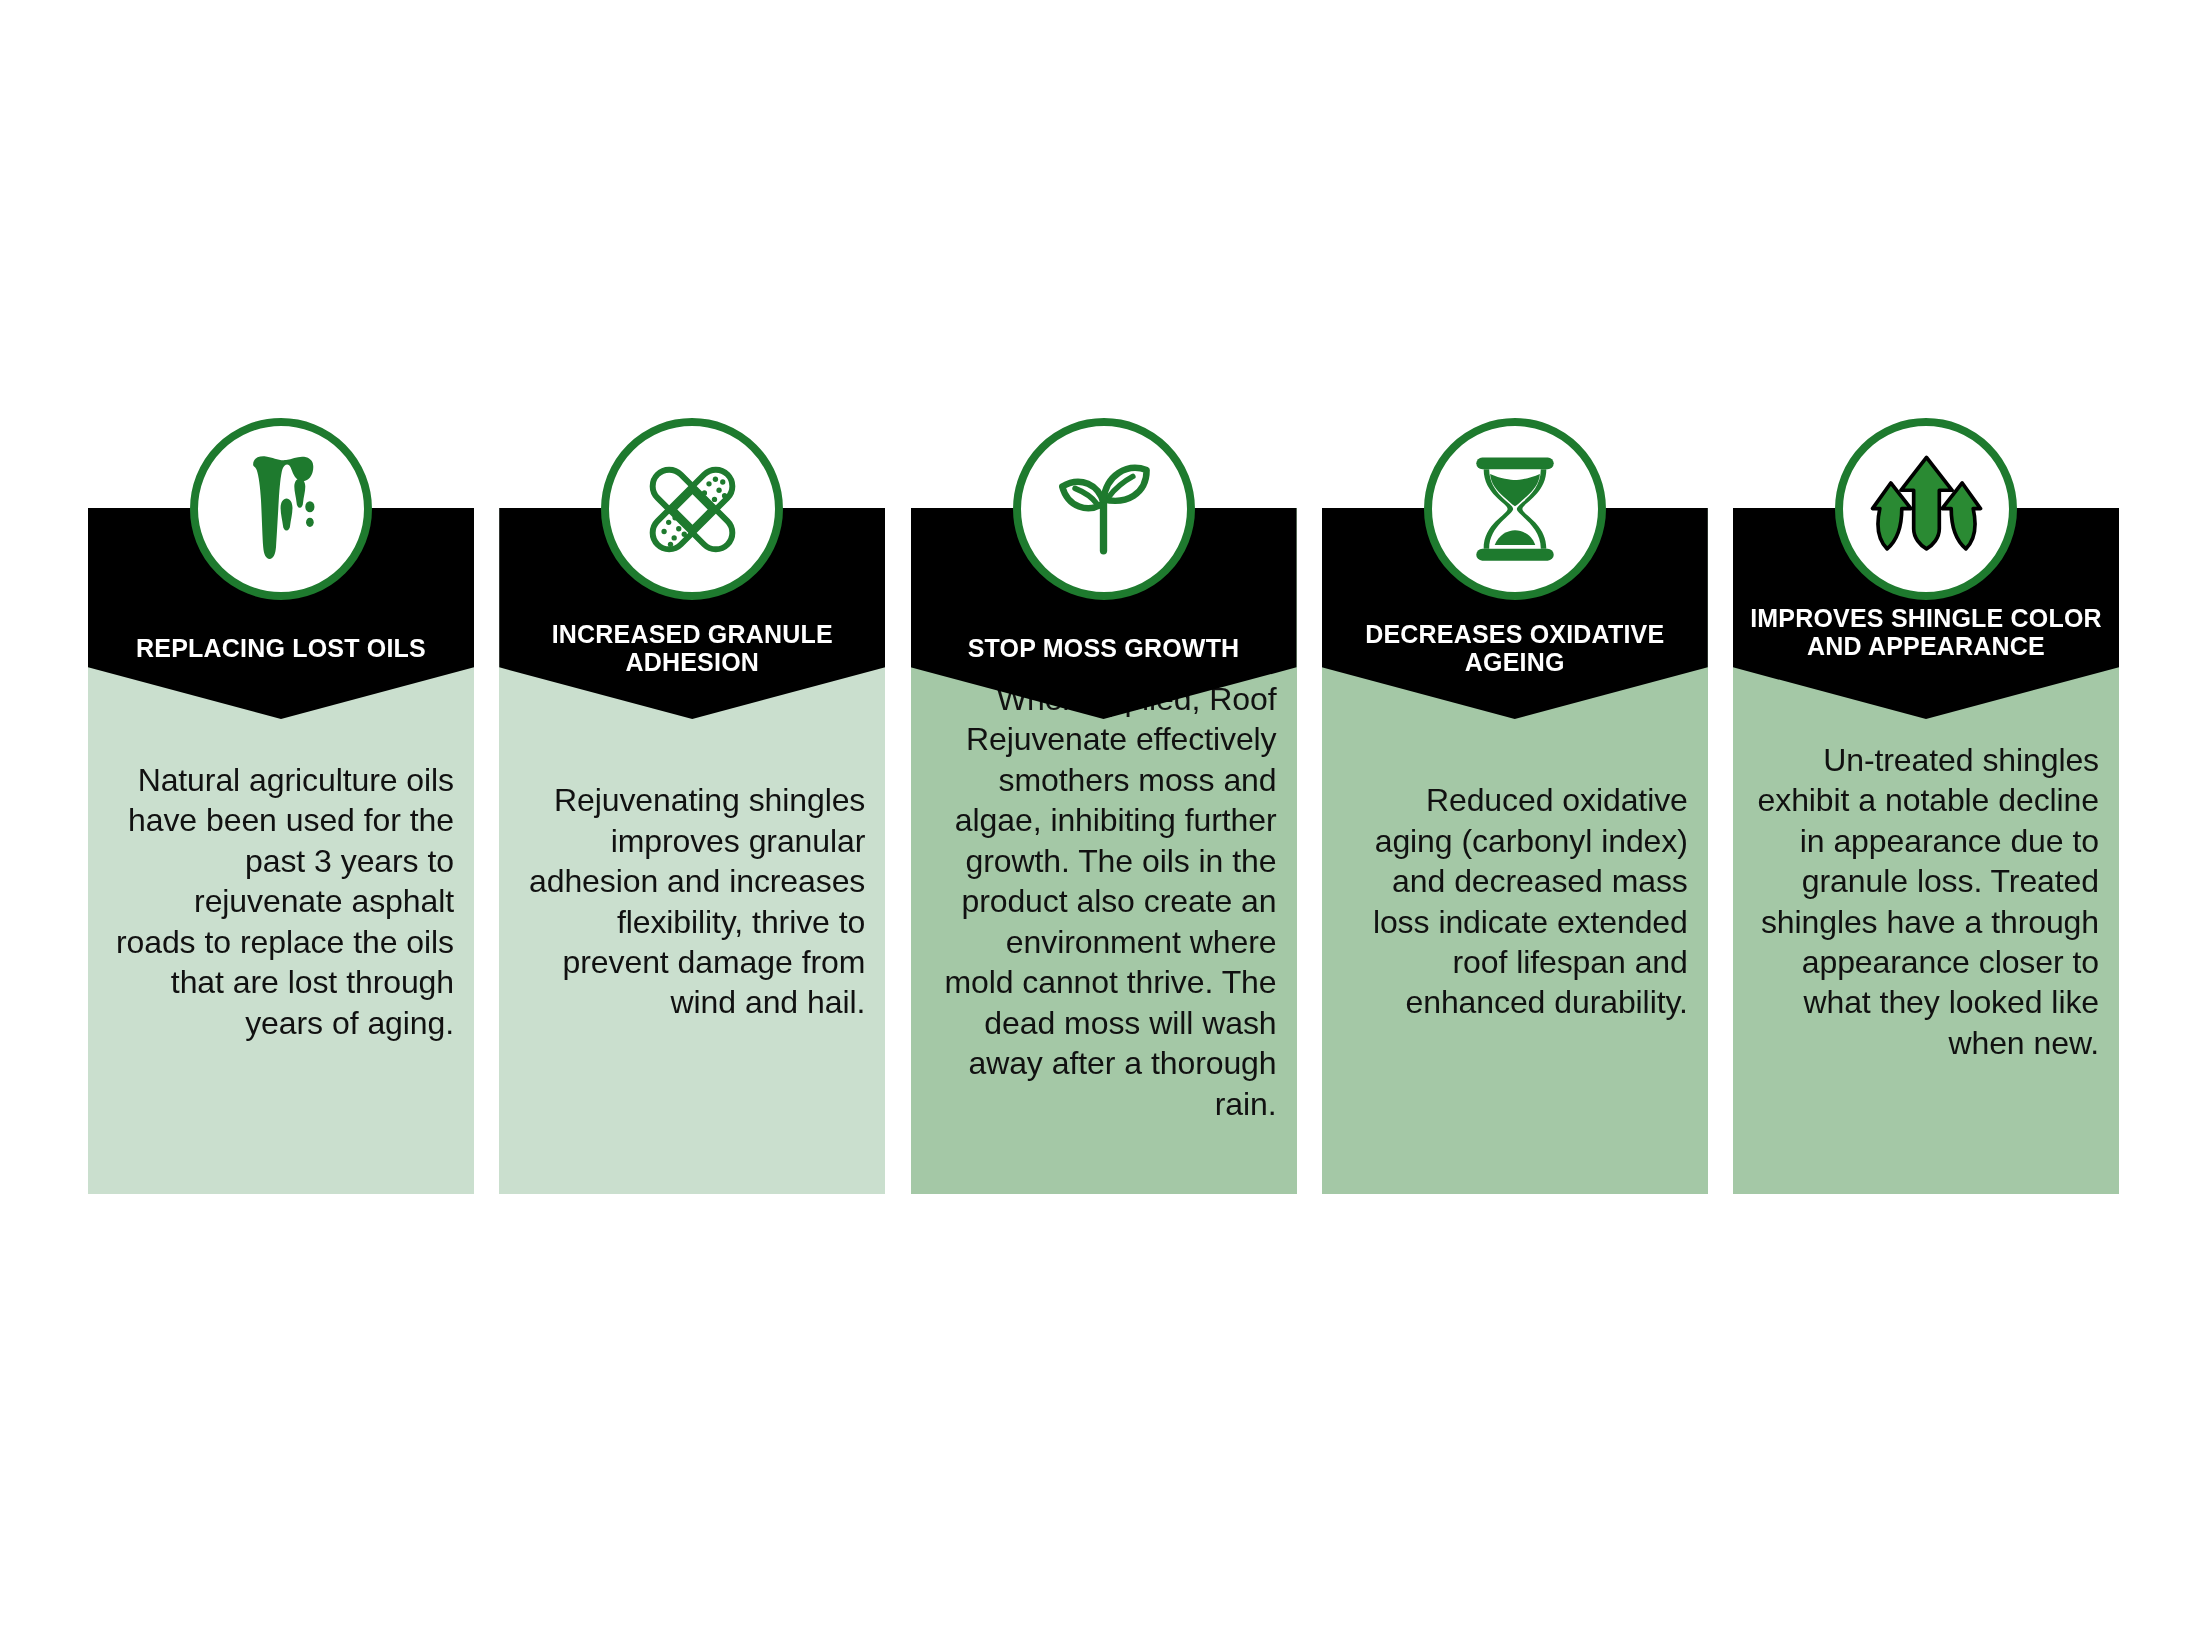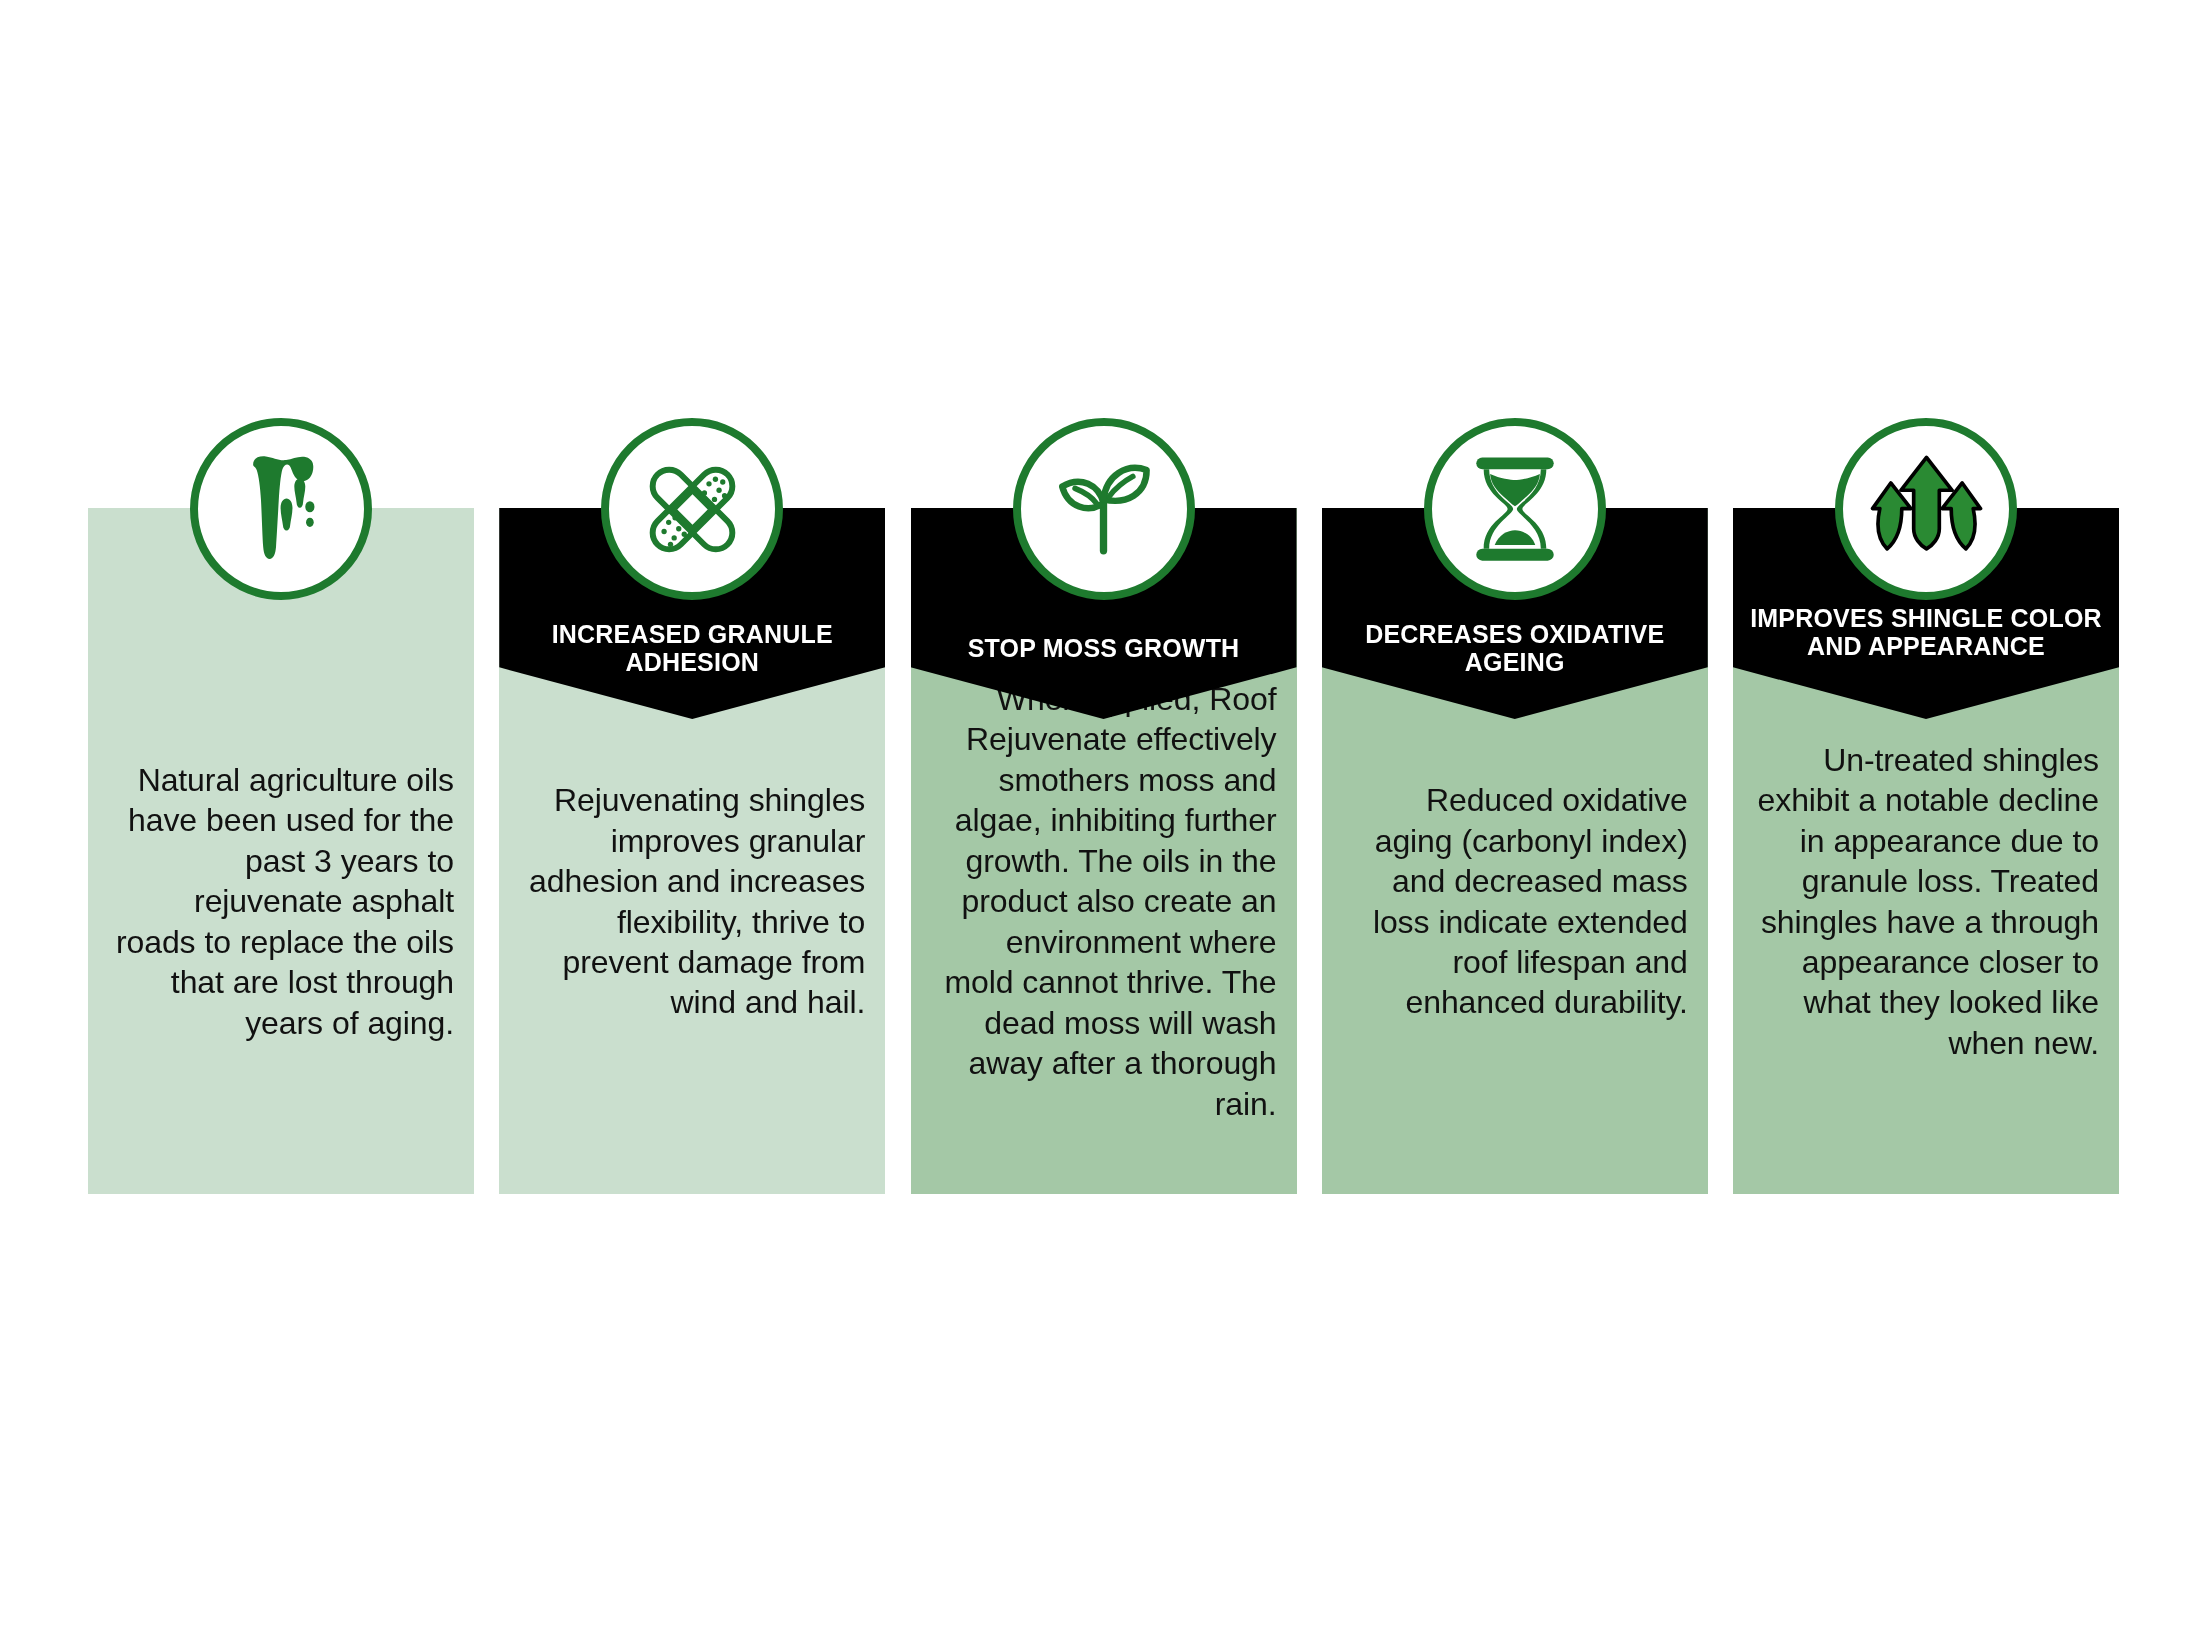--- a/index.html
+++ b/index.html
@@ -121,20 +121,23 @@
 </head>
 <body>
 
 <div id="board">
 
   <div class="cards">
 
     <div class="card tone-light">
       <div class="card-body">
         <div class="body-text">Natural agriculture oils have been used for the past 3 years to rejuvenate asphalt roads to replace the oils that are lost through years of aging.</div>
+      </div>
+      <div class="card-header">
+        <div class="card-title lines-1">REPLACING LOST OILS</div>
       </div>
       <div class="icon-badge">
         <svg width="119" height="119" viewBox="0 0 130 130" aria-hidden="true">
           <g fill="#1e7a2e">
             <path d="M34 16 C34 9, 40 6, 48 7 C56 8, 62 12, 70 11 C78 10, 84 6, 92 8 C99 10, 101 16, 99 24 C97 32, 90 36, 84 33 C79 30.5, 77 24, 75 19 C73 14, 68 15, 66 21 C64 28, 63 40, 62 55 C61 72, 60 92, 59 106 C58.4 114, 56 119, 52 119 C48 119, 45.6 114, 45 106 C44 92, 43.5 72, 42.6 55 C41.8 40, 40 28, 38 22 C36.6 18, 34 18, 34 16 Z"></path>
             <path d="M79 40 C79 34, 82 31, 85 31 C88 31, 91 34, 91 40 C91 46, 89 52, 88.6 57 C88.3 61, 87 63, 85 63 C83 63, 81.7 61, 81.4 57 C81 52, 79 46, 79 40 Z"></path>
             <path d="M64 63 C64 57, 67 53, 70.5 53 C74 53, 77 57, 77 63 C77 70, 75 77, 74.5 82 C74.2 86, 72.6 88, 70.5 88 C68.4 88, 66.8 86, 66.5 82 C66 77, 64 70, 64 63 Z"></path>
             <ellipse cx="96" cy="62" rx="5" ry="6"></ellipse>
             <ellipse cx="96" cy="79" rx="4.2" ry="5"></ellipse>
           </g>

